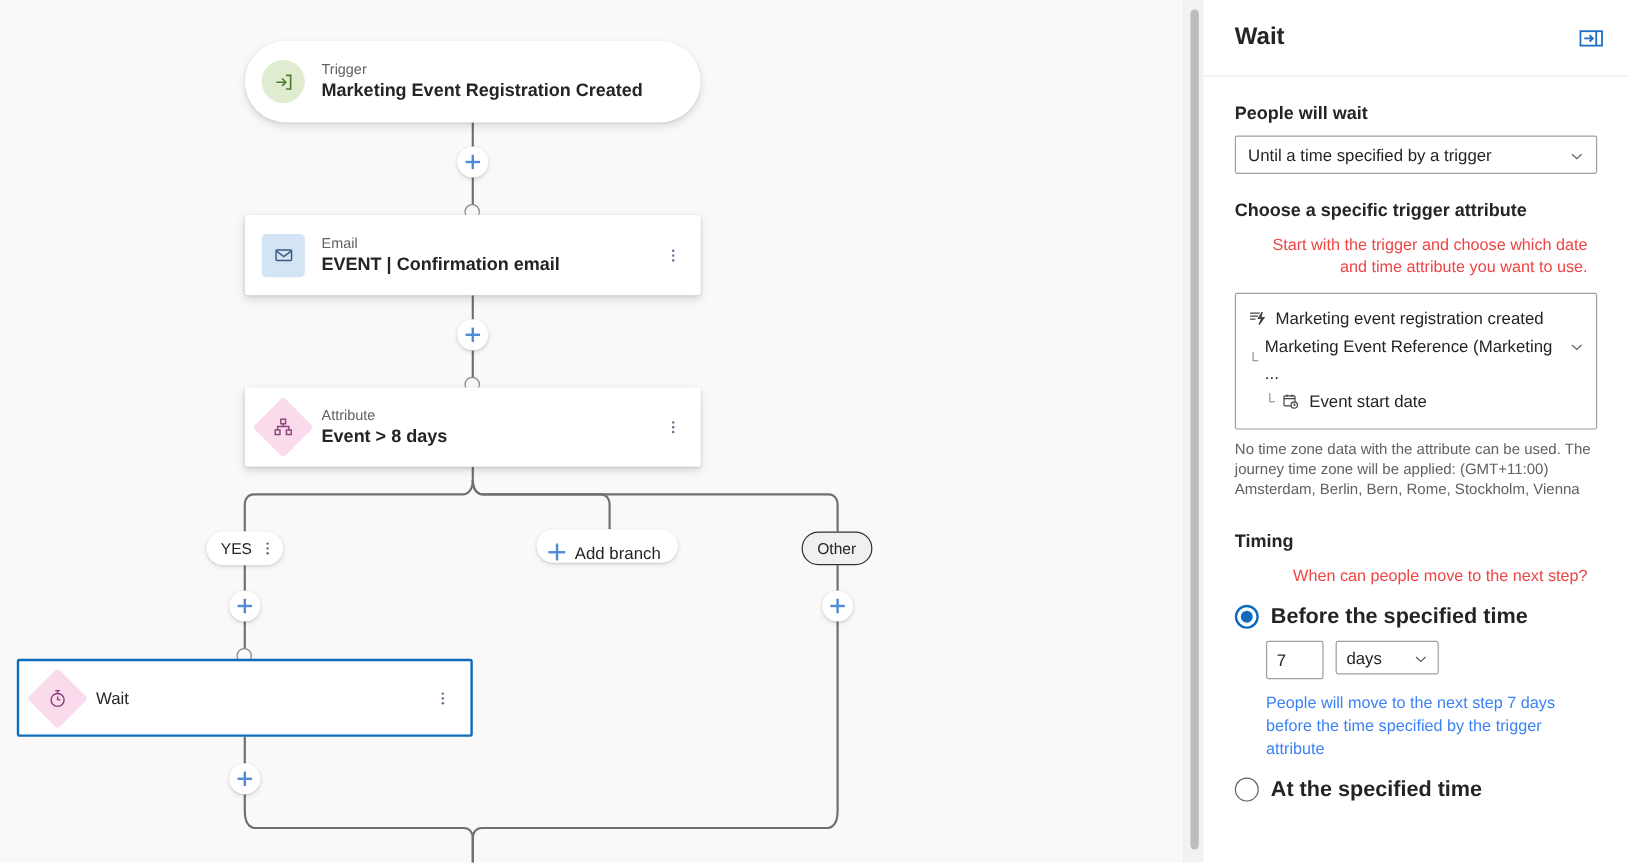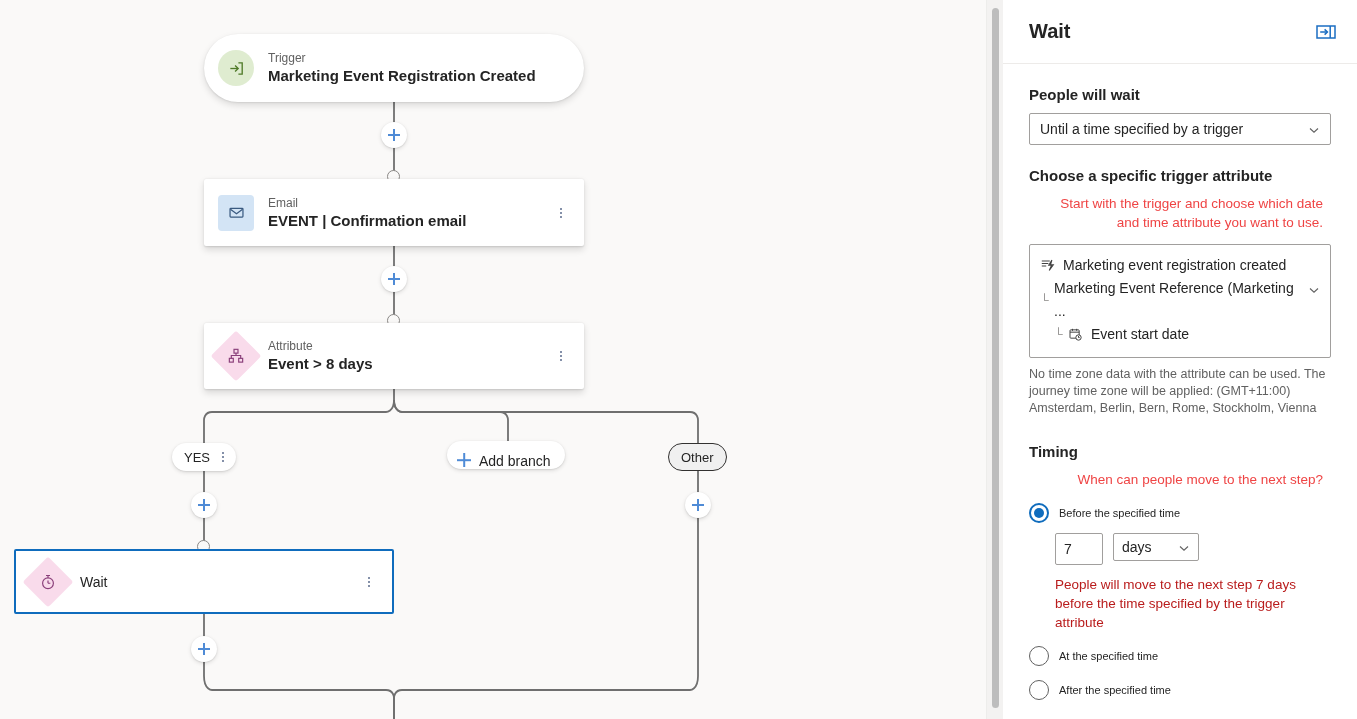--- a/index.html
+++ b/index.html
@@ -163,34 +163,34 @@
   .radio-row { display: flex; align-items: center; margin-top: 14px; }
   .radio {
     width: 20px; height: 20px; border-radius: 50%; border: 1.5px solid #616161;
     flex: 0 0 20px; margin-right: 10px; position: relative; background: #fff; cursor: pointer;
   }
   .radio.checked { border-color: #0f6cbd; border-width: 2px; }
   .radio.checked::after {
     content: ""; position: absolute; left: 50%; top: 50%; width: 10px; height: 10px;
     border-radius: 50%; background: #0f6cbd; transform: translate(-50%,-50%);
   }
-  .radio-label { font-size: 11px; color: #242424; }
+  .radio-label { font-size: 18px; color: #242424; font-weight: bold; }
 
   .timing-controls { display: flex; gap: 10px; margin: 10px 0 0 26px; }
   .num-input {
     width: 48px; height: 32px; border: 1px solid #a19f9d; border-radius: 2px;
     font-size: 14px; color: #242424; padding: 0 8px; background: #fff;
     font-family: "Liberation Sans", sans-serif;
   }
   .unit-select {
     width: 86px; height: 28px; border: 1px solid #a19f9d; border-radius: 2px; background: #fff;
     display: flex; align-items: center; padding: 0 8px; font-size: 14px; color: #242424; cursor: pointer;
   }
   .unit-select .sel-val { flex: 1; }
-  .timing-note { font-size: 13.5px; color: #b91c1c; line-height: 19px; margin: 10px 0 0 26px; }
+  .timing-note { font-size: 13.5px; color: #3b82f6; line-height: 19px; margin: 10px 0 0 26px; }
 </style>
 </head>
 <body>
 
 <div id="app">
 
   <div id="canvas-area">
     <div id="canvas-inner">
 
       <svg id="connectors" viewBox="0 0 1003 719">
@@ -411,20 +411,16 @@
         </div>
       </div>
 
       <div class="timing-note">People will move to the next step 7 days before the time specified by the trigger attribute</div>
 
       <div class="radio-row">
         <span class="radio"></span>
         <span class="radio-label">At the specified time</span>
       </div>
 
-      <div class="radio-row">
-        <span class="radio"></span>
-        <span class="radio-label">After the specified time</span>
-      </div>
 
     </div>
   </div>
 </div>
 
 </body></html>

